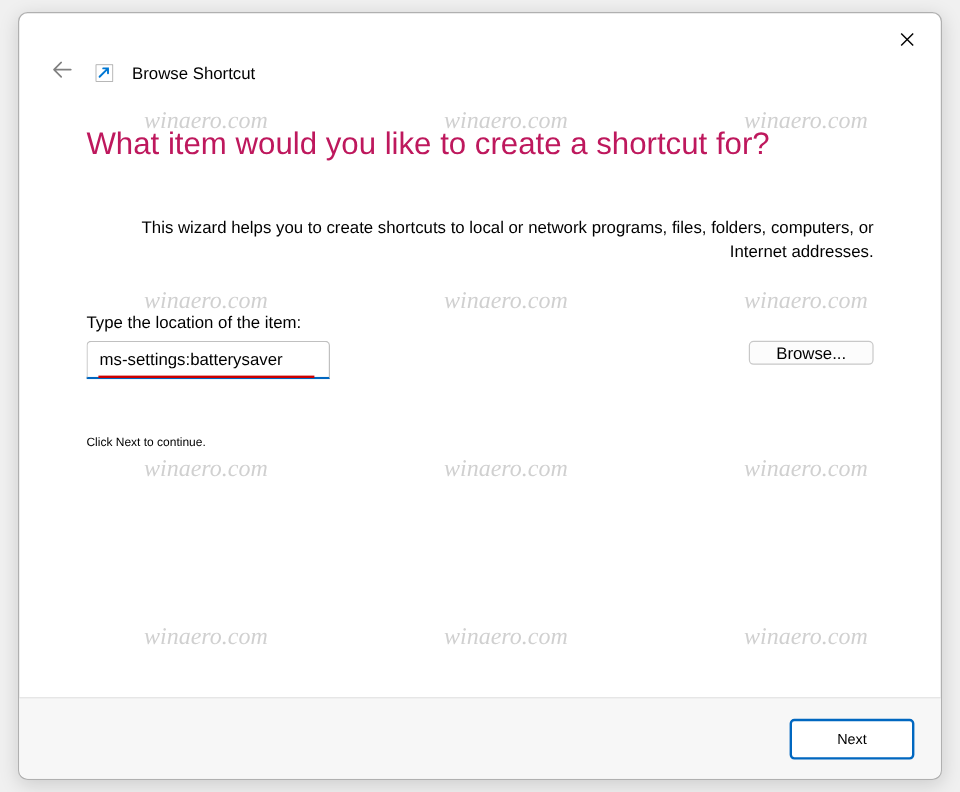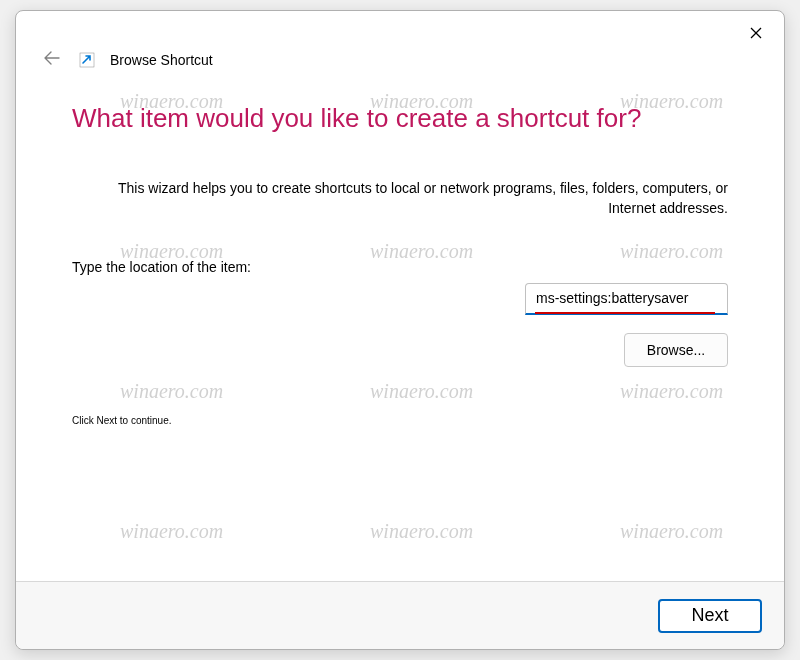--- a/index.html
+++ b/index.html
@@ -88,23 +88,22 @@
       text-align: right;
     }
     .field-label {
       font-size: 14px;
       color: #000;
       margin-bottom: 8px;
     }
     .input-row {
       display: flex;
       gap: 18px;
-      align-items: flex-end;
+      align-items: flex-start;
       margin-bottom: 48px;
-      flex-direction: column;
     }
     .location-input {
       flex: 1;
       height: 32px;
       border: 1px solid #c0c0c0;
       border-bottom: 2px solid #0067c0;
       border-radius: 4px 4px 0 0;
       padding: 4px 10px;
       font-size: 14px;
       font-family: inherit;
@@ -119,21 +118,21 @@
     .underline-mark {
       position: absolute;
       left: 10px;
       bottom: 1px;
       width: 180px;
       height: 2px;
       background: #cc0000;
     }
     .browse-btn {
       width: 104px;
-      height: 34px;
+      height: 20px;
       border: 1px solid #c8c8c8;
       border-radius: 4px;
       background: #fcfcfc;
       font-size: 14px;
       font-family: inherit;
       cursor: pointer;
     }
     .continue-text {
       font-size: 10px;
       color: #000;
@@ -148,21 +147,21 @@
       padding-right: 22px;
       gap: 10px;
       border-radius: 0 0 8px 8px;
     }
     .footer-btn {
       width: 104px;
       height: 34px;
       border: 1px solid #c8c8c8;
       border-radius: 4px;
       background: #ffffff;
-      font-size: 18px;
+      font-size: 12px;
       font-family: inherit;
       cursor: pointer;
       text-align: center;
     }
     .footer-btn.primary {
       border: 2px solid #0067c0;
     }
     .watermark {
       position: absolute;
       font-family: Georgia, serif;

